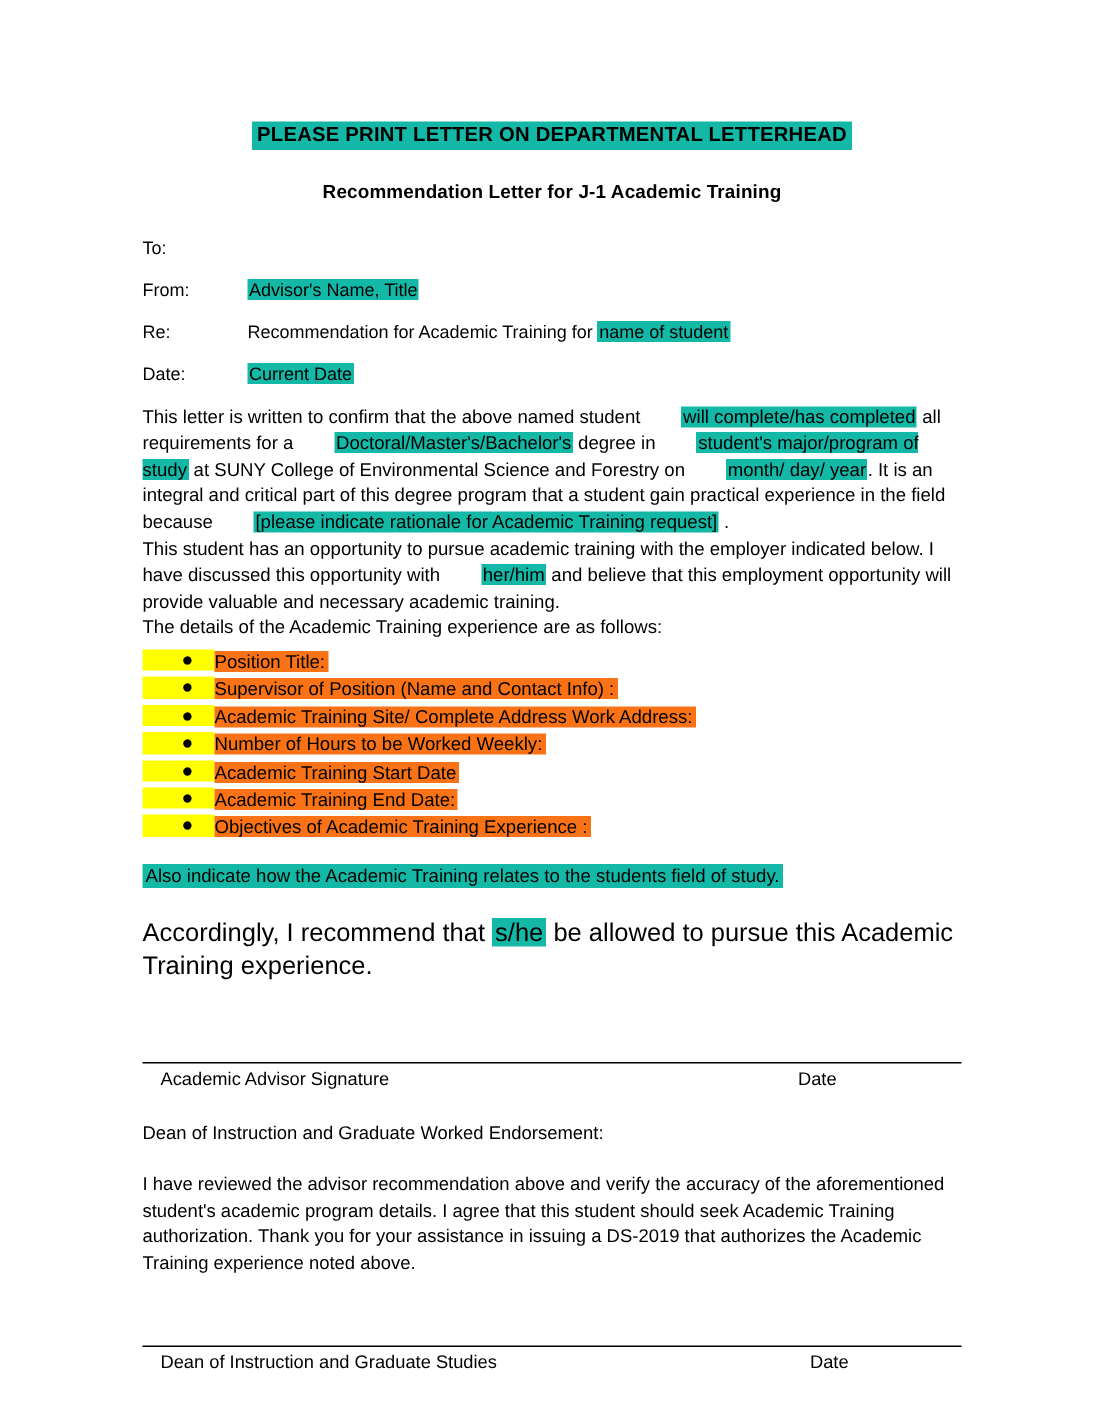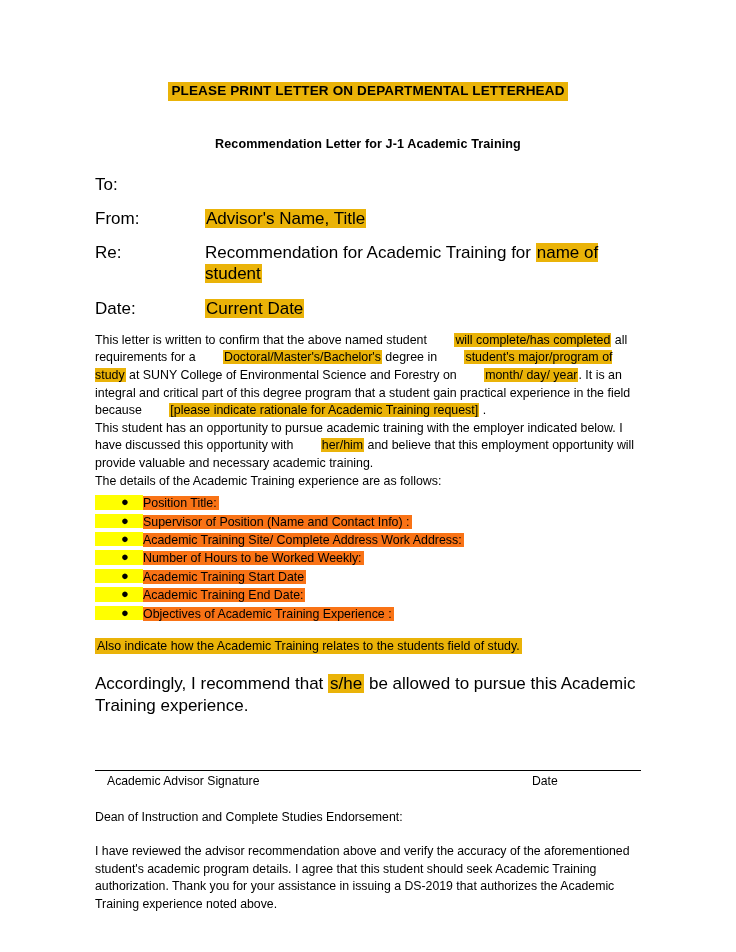--- a/index.html
+++ b/index.html
@@ -17,21 +17,21 @@
   }
   .page {
     position: relative;
     width: 736px;
     height: 952px;
     background: #ffffff;
     box-sizing: border-box;
     padding: 0 95px;
   }
   .hl {
-    background: #eab308;
+    background: #14b8a6;
   }
 
   
   .banner-wrap {
     text-align: center;
     padding-top: 81px;
   }
   .banner {
     display: inline-block;
     font-size: 13.5px;
@@ -39,35 +39,34 @@
     letter-spacing: 0.15px;
     padding: 1px 3px 2px 3px;
     line-height: 1.15;
   }
 
   
   .doc-title {
     text-align: center;
     font-size: 12.6px;
     font-weight: bold;
-    margin-top: 36px;
+    margin-top: 21px;
     letter-spacing: 0.1px;
   }
 
   
   .meta {
     margin-top: 23px;
   }
   .meta-row {
     display: flex;
-    align-items: flex-start;
-    font-size: 17px;
+    align-items: flex-end;
+    font-size: 12px;
     margin-bottom: 13px;
     line-height: 1.25;
-    gap: 40px;
   }
   .meta-label {
     width: 70px;
     flex: 0 0 70px;
   }
   .meta-value {
     flex: 1 1 auto;
   }
   .meta-value .hl {
     padding: 0 1px;
@@ -223,21 +222,21 @@
   </div>
 
   <div class="accordingly"><span>Accordingly, I recommend that </span><span class="hl">s/he</span><span> be allowed to pursue this Academic Training experience.</span></div>
 
   <div class="sig-rule"></div>
   <div class="sig-row">
     <span class="sig-caption">Academic Advisor Signature</span>
     <span class="sig-date advisor">Date</span>
   </div>
 
-  <div class="endorse-label">Dean of Instruction and Complete Studies Endorsement:</div>
+  <div class="endorse-label">Dean of Instruction and Graduate Worked Endorsement:</div>
   <div class="endorse-body">I have  reviewed the  advisor  recommendation above and   verify the accuracy of the aforementioned student's academic program details. I  agree that this student should seek Academic Training authorization. Thank you for your assistance in issuing a  DS-2019 that authorizes the Academic Training  experience noted above.</div>
 
   <div class="sig-rule second"></div>
   <div class="sig-row">
     <span class="sig-caption">Dean of Instruction and  Graduate Studies</span>
     <span class="sig-date dean">Date</span>
   </div>
 
 </div>
 

